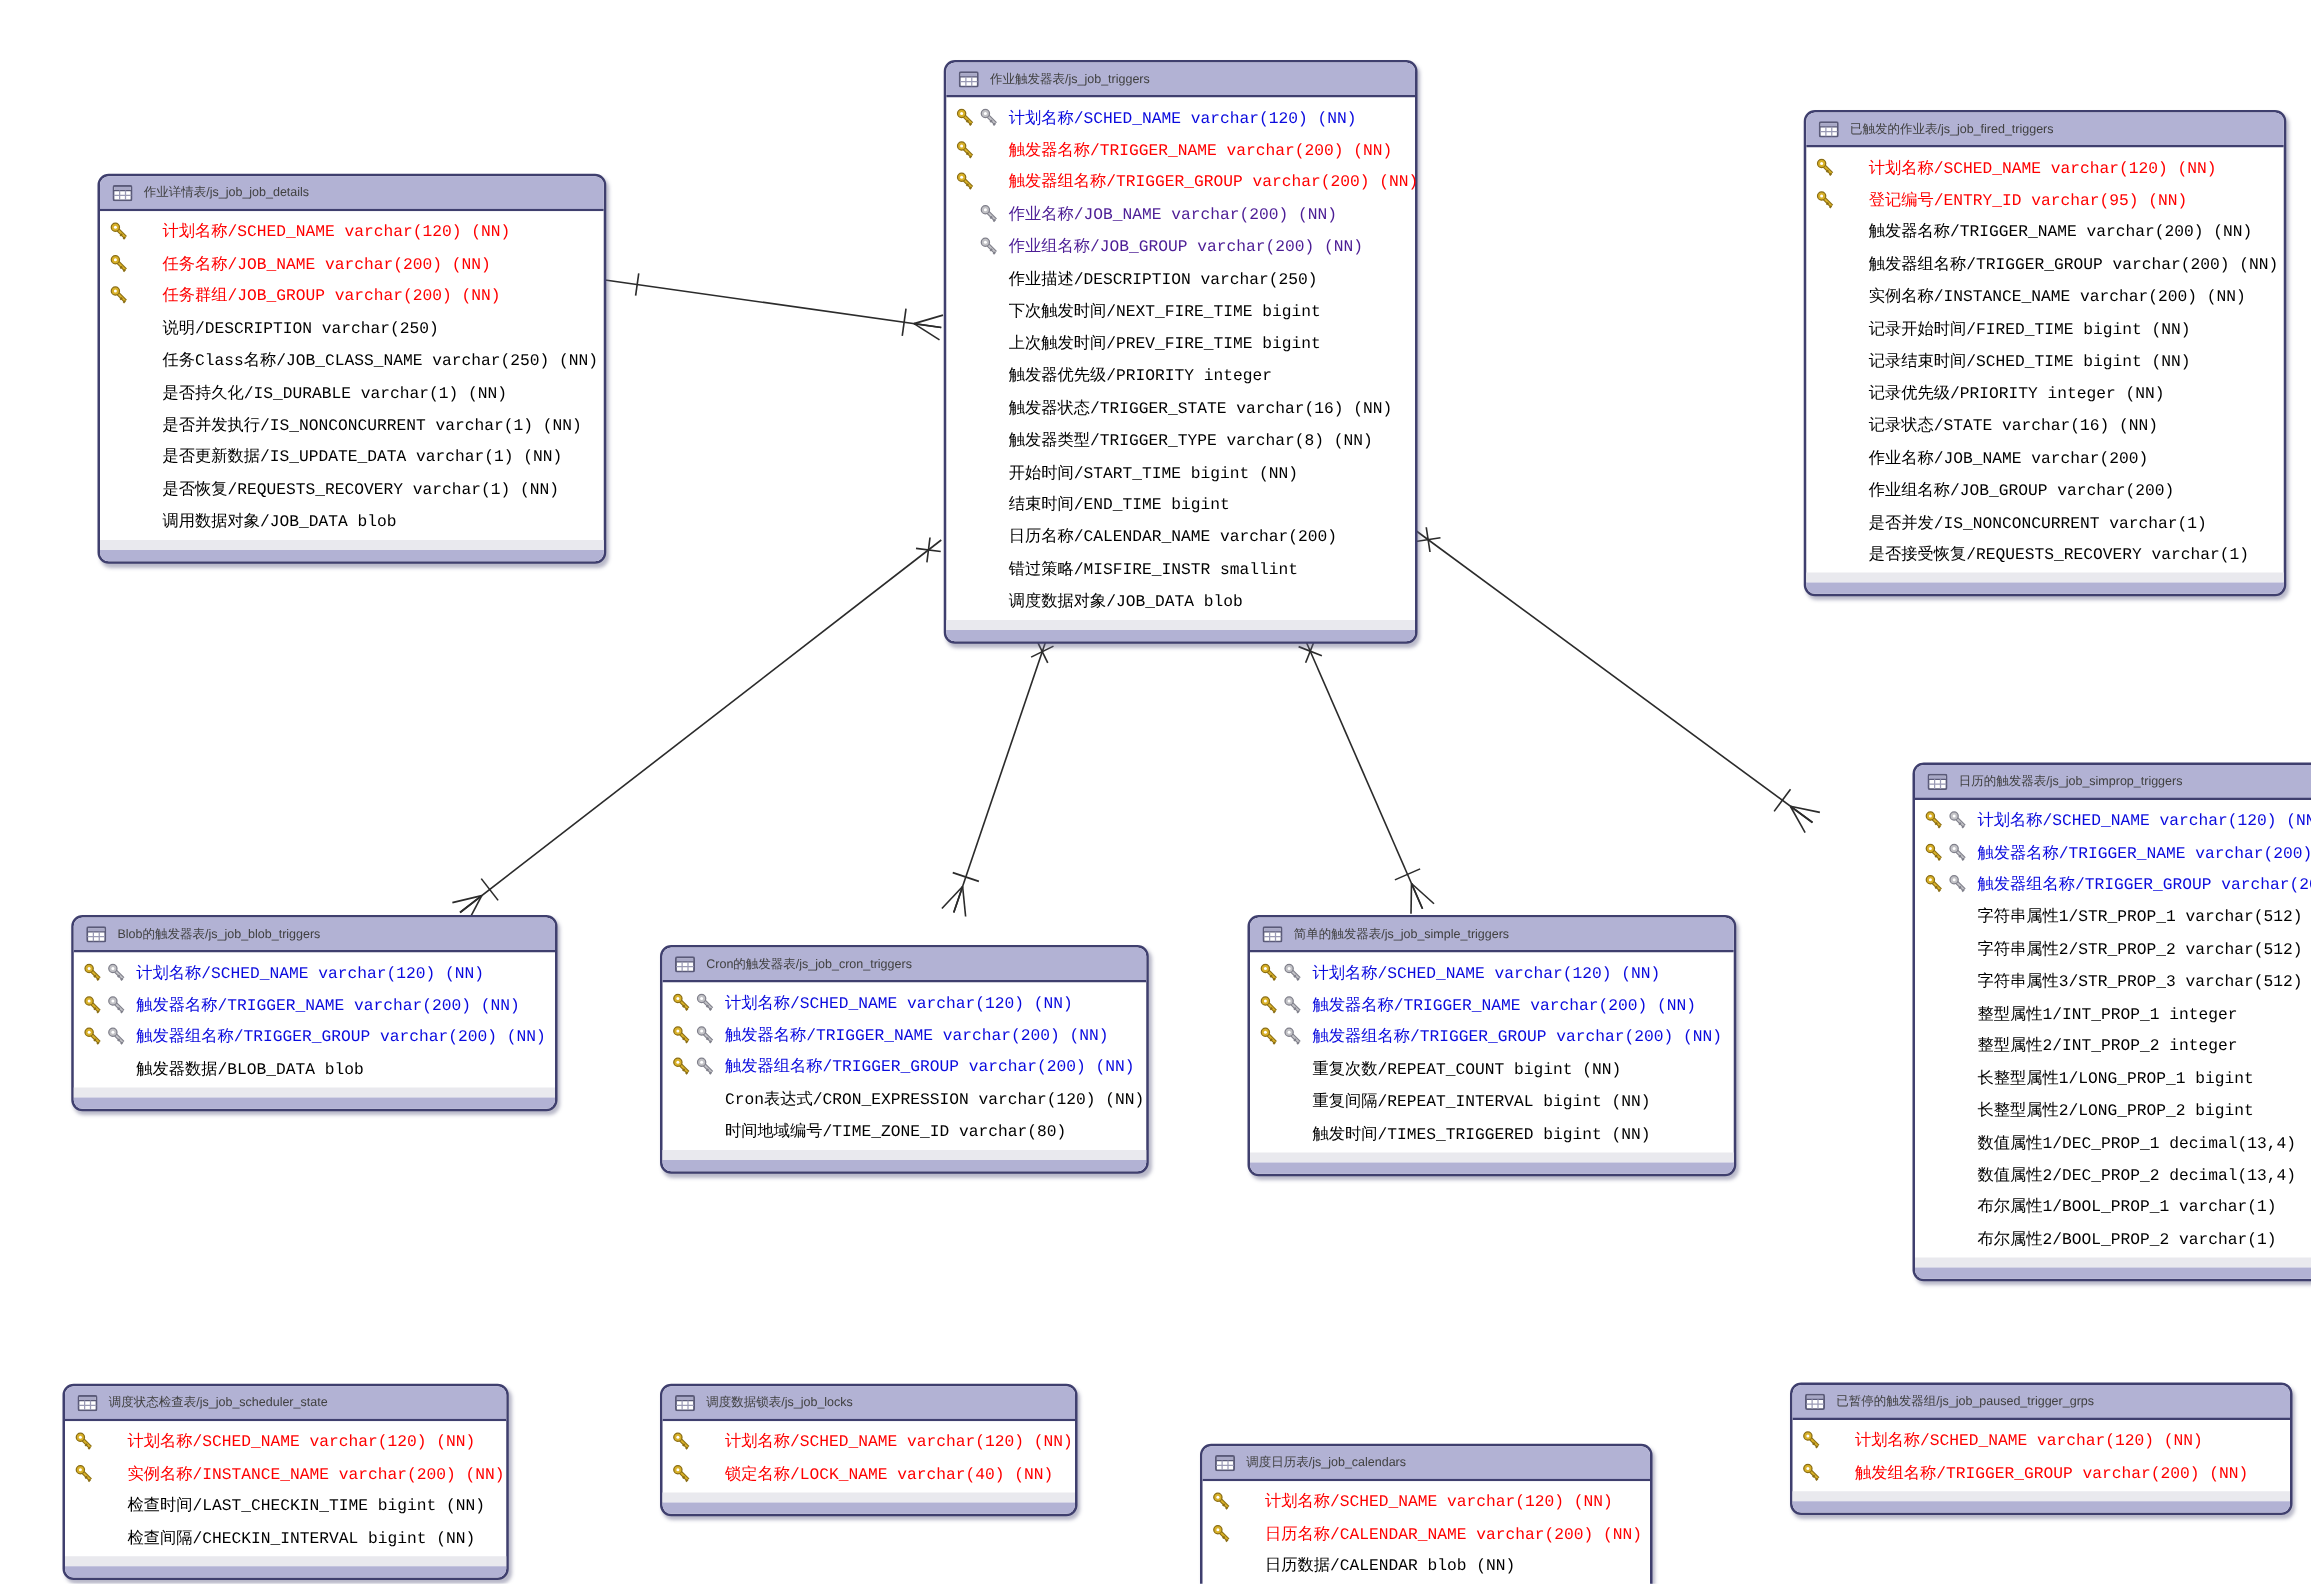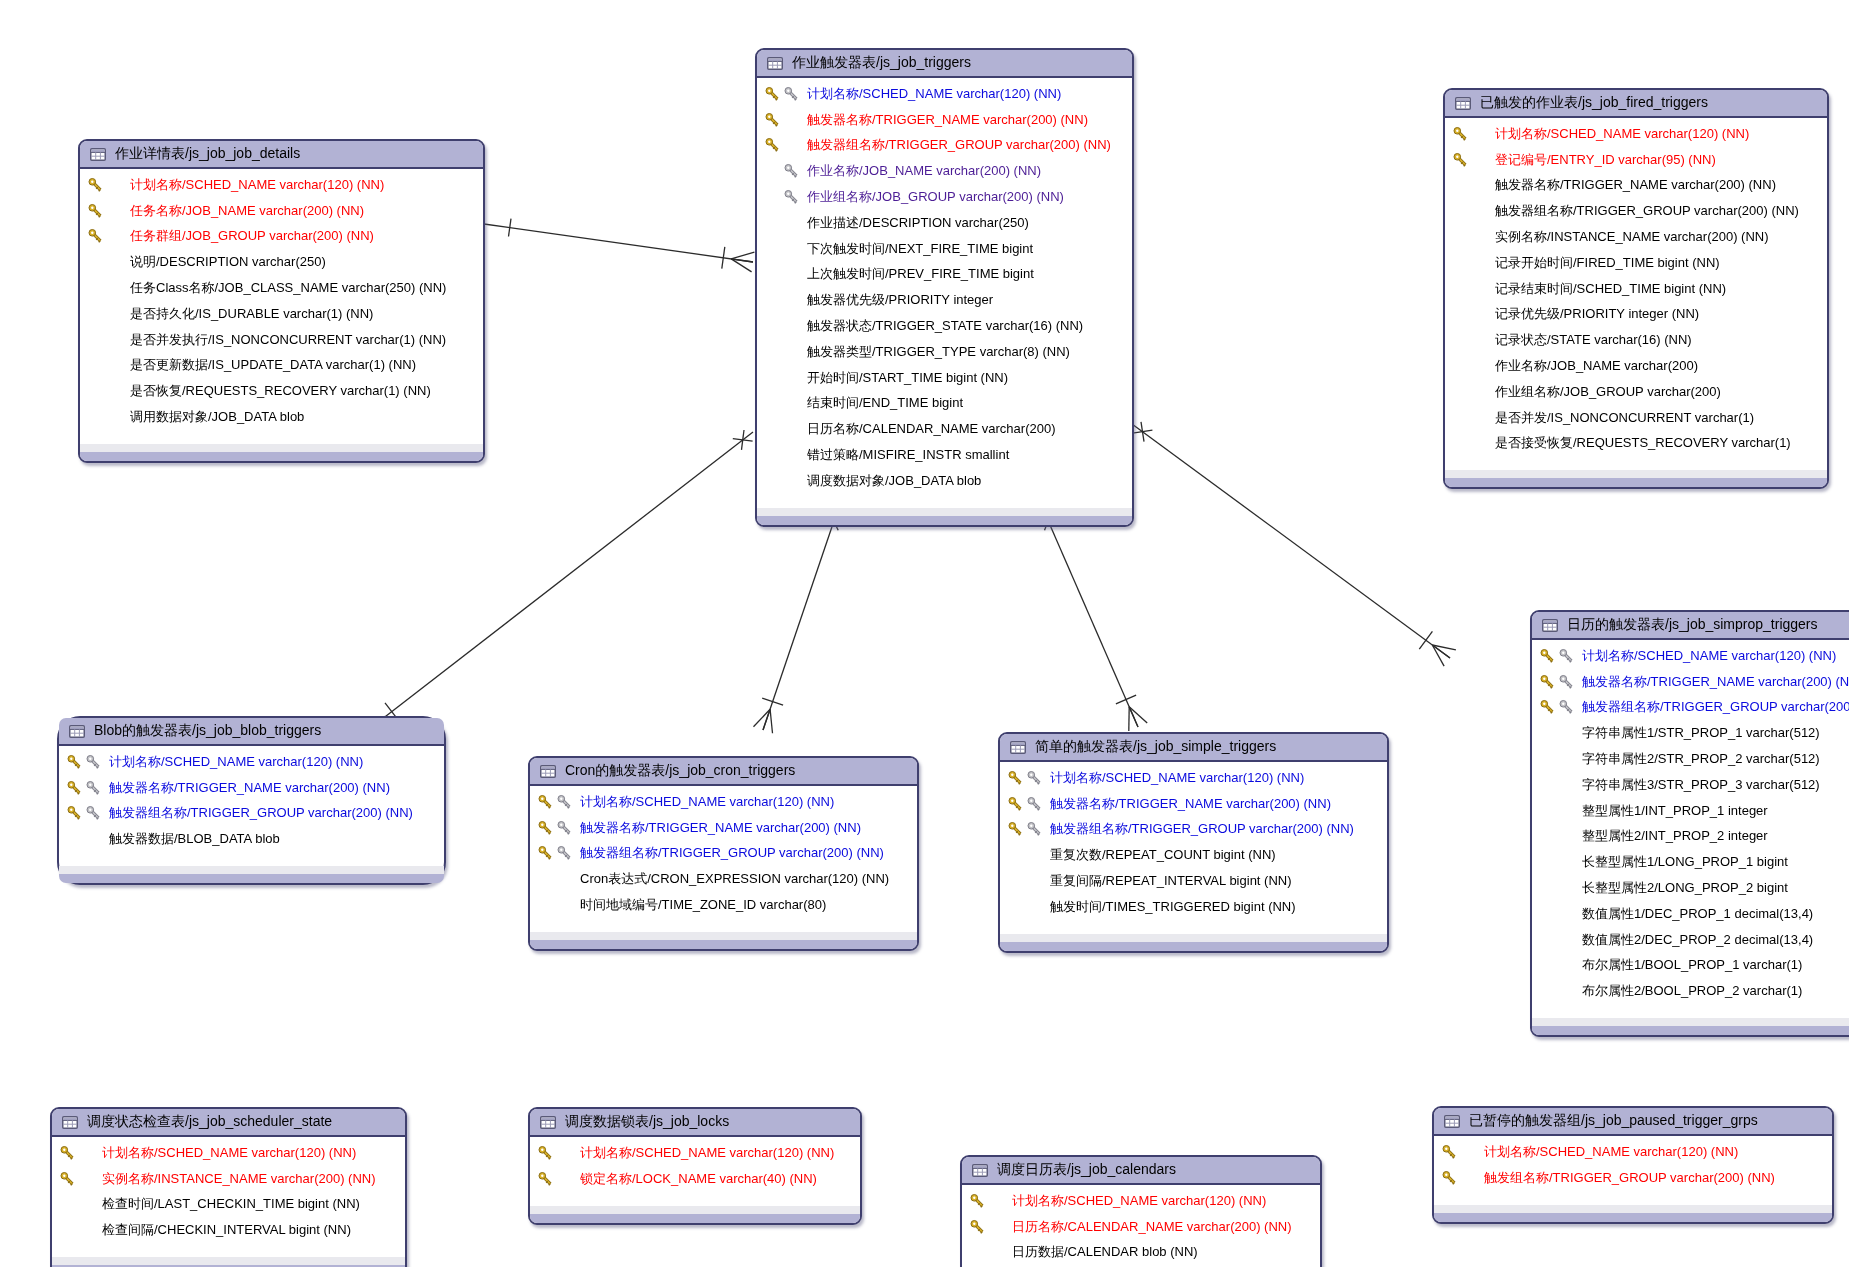--- a/index.html
+++ b/index.html
@@ -19,22 +19,22 @@
   }
   .entity-header{
     height:26px;
     background:#b2b2d4;
     border-bottom:2px solid #3f3f6e;
     border-radius:7px 7px 0 0;
     display:flex;align-items:center;
     padding:0 10px;
   }
   .entity-header .tbl-icon{display:inline-flex;margin-right:9px;flex:0 0 auto;}
-  .entity-title{font-size:14px;color:#000000;white-space:nowrap;}
-  .rows{padding:3px 0 14px 0;}
+  .entity-title{font-size:10px;color:#404040;white-space:nowrap;}
+  .rows{padding:3px 0 2px 0;font-family:Liberation Mono, monospace;}
   .field-row{height:25.8px;position:relative;display:flex;align-items:center;}
   .key{position:absolute;top:50%;transform:translateY(-50%);display:inline-flex;}
   .key.slot1{left:8px;}
   .key.slot2{left:27px;}
   .field-label{margin-left:50px;font-size:13px;white-space:nowrap;}
   .c-pk{color:#ff0000;}
   .c-pkfk{color:#0a0ade;}
   .c-fk{color:#4c1d95;}
   .c-plain{color:#000000;}
   .footer-strip{height:8px;background:#e9e9ee;}
@@ -368,21 +368,21 @@
         <div class="field-row">
           <span class="field-label c-plain">是否并发/IS_NONCONCURRENT varchar(1)</span>
         </div>
         <div class="field-row">
           <span class="field-label c-plain">是否接受恢复/REQUESTS_RECOVERY varchar(1)</span>
         </div>
       </div>
       <div class="footer-strip"></div>
       <div class="footer-bar"></div>
     </div>
-    <div class="entity-card" style="left: 57px; top: 716px; width: 385px; border-radius: 23px;">
+    <div class="entity-card" style="left: 57px; top: 732px; width: 385px;">
       <div class="entity-header">
         <span class="tbl-icon">
           <svg width="16" height="13" viewBox="0 0 16 13">
             <rect x="0.75" y="0.75" width="14.5" height="11.5" fill="#ffffff" stroke="#5a5a78" stroke-width="1.5" rx="1"></rect>
             <rect x="1.5" y="1.5" width="13" height="2.9" fill="#a8a8c6"></rect>
             <line x1="1" y1="4.4" x2="15" y2="4.4" stroke="#5a5a78" stroke-width="1"></line>
             <line x1="1" y1="8.2" x2="15" y2="8.2" stroke="#9a9ab5" stroke-width="1"></line>
             <line x1="5.7" y1="4.4" x2="5.7" y2="12" stroke="#9a9ab5" stroke-width="1"></line>
             <line x1="10.4" y1="4.4" x2="10.4" y2="12" stroke="#9a9ab5" stroke-width="1"></line>
           </svg>

